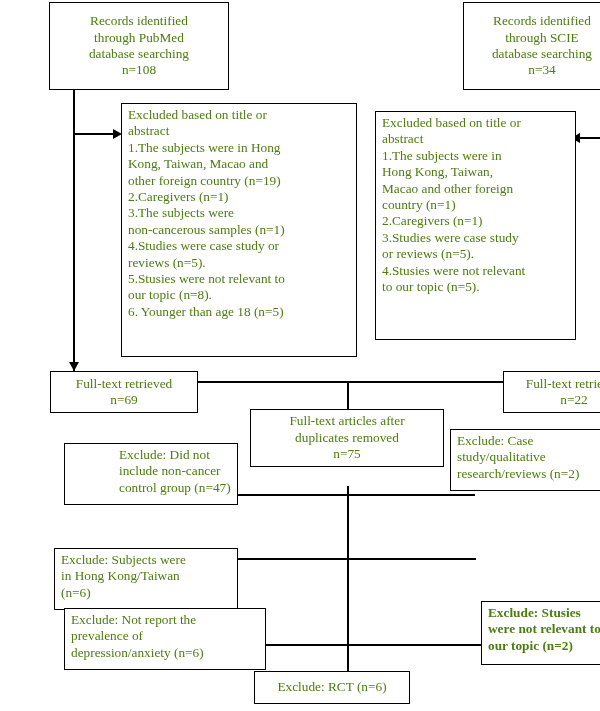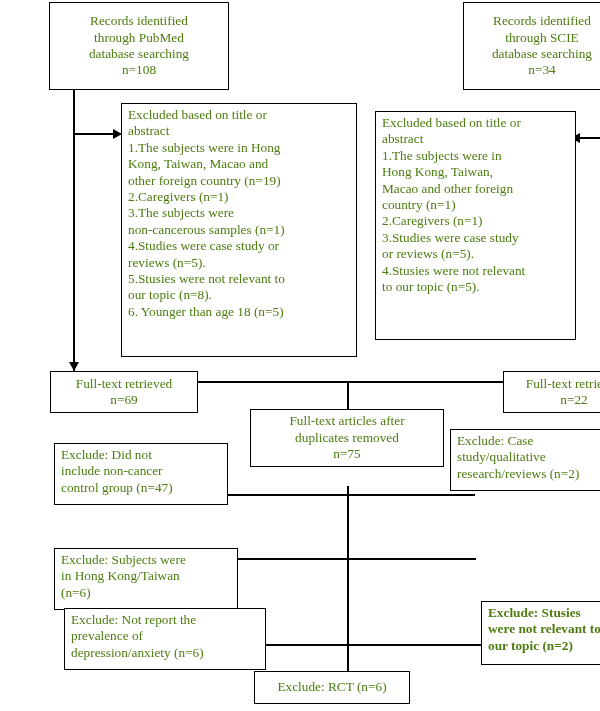--- a/index.html
+++ b/index.html
@@ -147,21 +147,21 @@
   <div class="box center" style="left:203px; top:409px; width:194px; height:58px;">
     <div class="inner">Full-text articles after
 duplicates removed
 n=75</div>
   </div>
 
   <div class="line v" style="left:300px; top:486px; height:185px;"></div>
 
   <div class="line h" style="left:180px; top:494px; width:248px;"></div>
 
-  <div class="box" style="left:7px; top:443px; width:174px; height:62px;">
+  <div class="box" style="left:17px; top:443px; width:174px; height:62px;padding-left:48px;">
     <div class="inner">Exclude: Did not
 include non-cancer
 control group (n=47)</div>
   </div>
 
   <div class="box" style="left:403px; top:429px; width:164px; height:62px;">
     <div class="inner">Exclude: Case
 study/qualitative
 research/reviews (n=2)</div>
   </div>

